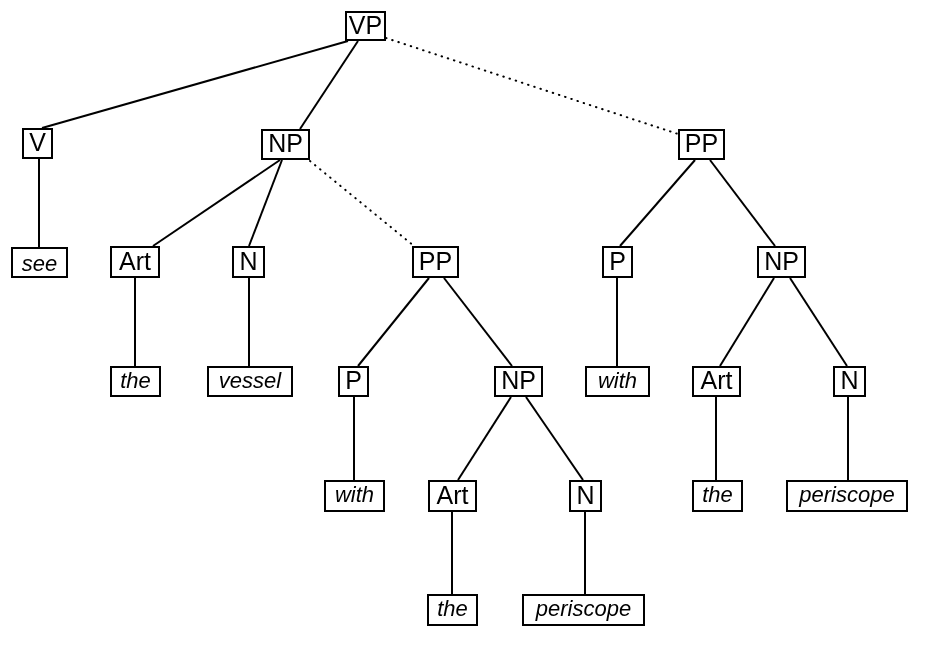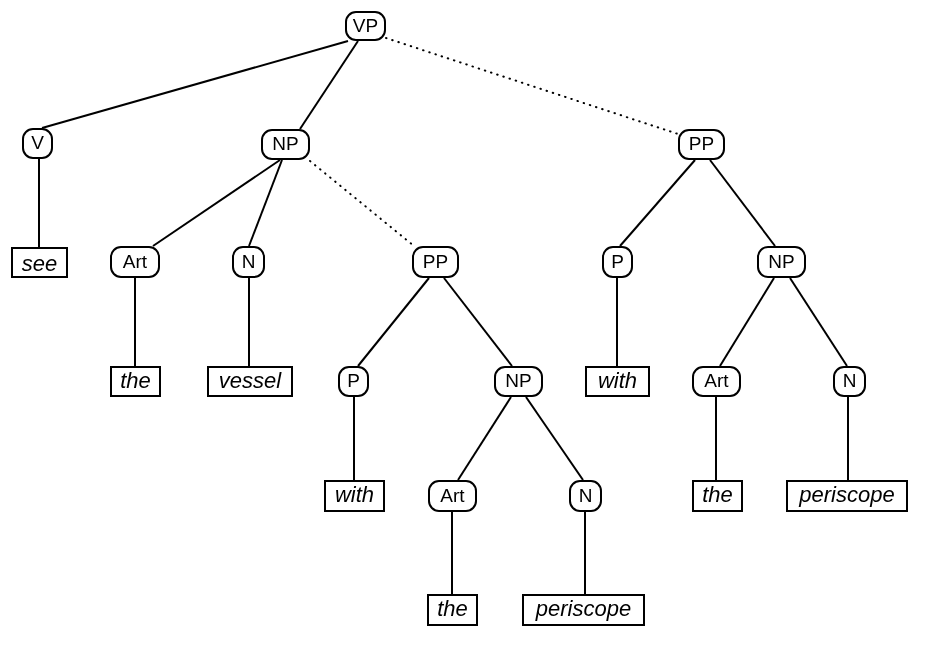--- a/index.html
+++ b/index.html
@@ -29,24 +29,23 @@
     background: #ffffff;
     display: flex;
     align-items: center;
     justify-content: center;
     line-height: 1;
     color: #000000;
     white-space: nowrap;
     z-index: 2;
   }
   .tree-node.cat {
-    font-size: 19px;
+    font-size: 25px;
     font-style: normal;
     font-family: "Liberation Sans", sans-serif;
-    border-radius: 11px;
   }
   .tree-node.leaf {
     font-size: 22px;
     font-style: italic;
     font-family: "Liberation Sans", sans-serif;
   }
   .node-label {
     display: block;
     position: relative;
     top: -1px;

